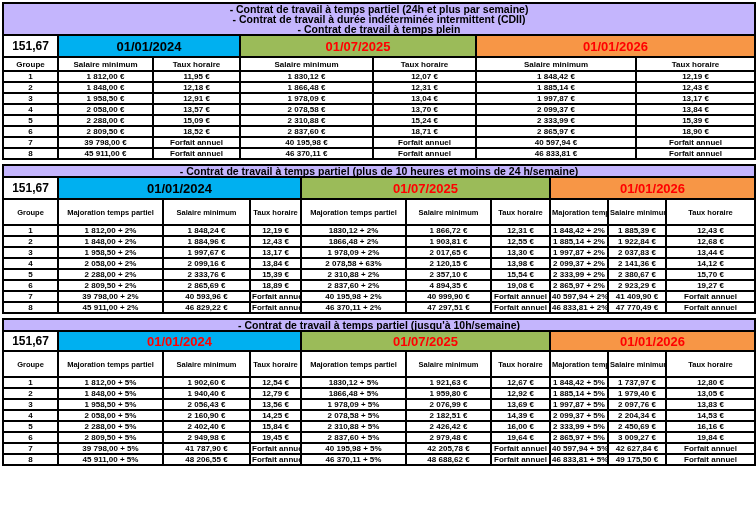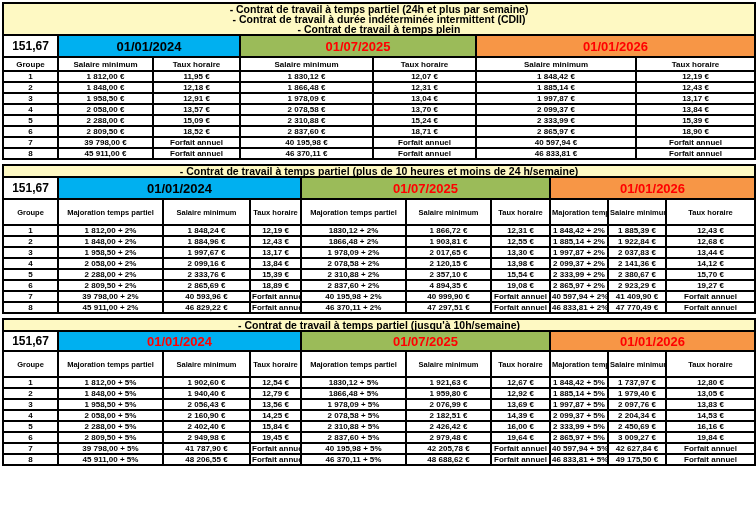--- a/index.html
+++ b/index.html
@@ -26,21 +26,21 @@
   }
   table.grid td {
     border: 2px solid #000;
     text-align: center;
     vertical-align: middle;
     overflow: hidden;
     padding: 0 1px;
     white-space: nowrap;
   }
   td.title-cell {
-    background: #fef9c3;
+    background: #c4b5fd;
     font-size: 10.5px;
     padding: 1px 0;
   }
   .title-line { line-height: 10px; }
   td.rate-cell {
     background: #ffffff;
     font-size: 12px;
   }
   td.date-cell { font-size: 13px; }
   td.colhead {
@@ -247,21 +247,21 @@
             <td class="val-cell">13,30 €</td>
             <td class="val-cell">1 997,87 + 2%</td>
             <td class="val-cell">2 037,83 €</td>
             <td class="val-cell">13,44 €</td>
           </tr>
           <tr class="data-row">
             <td class="group-cell">4</td>
             <td class="val-cell">2 058,00 + 2%</td>
             <td class="val-cell">2 099,16 €</td>
             <td class="val-cell">13,84 €</td>
-            <td class="val-cell">2 078,58 + 2%</td>
+            <td class="val-cell">2 078,58 + 63%</td>
             <td class="val-cell">2 120,15 €</td>
             <td class="val-cell">13,98 €</td>
             <td class="val-cell">2 099,37 + 2%</td>
             <td class="val-cell">2 141,36 €</td>
             <td class="val-cell">14,12 €</td>
           </tr>
           <tr class="data-row">
             <td class="group-cell">5</td>
             <td class="val-cell">2 288,00 + 2%</td>
             <td class="val-cell">2 333,76 €</td>

